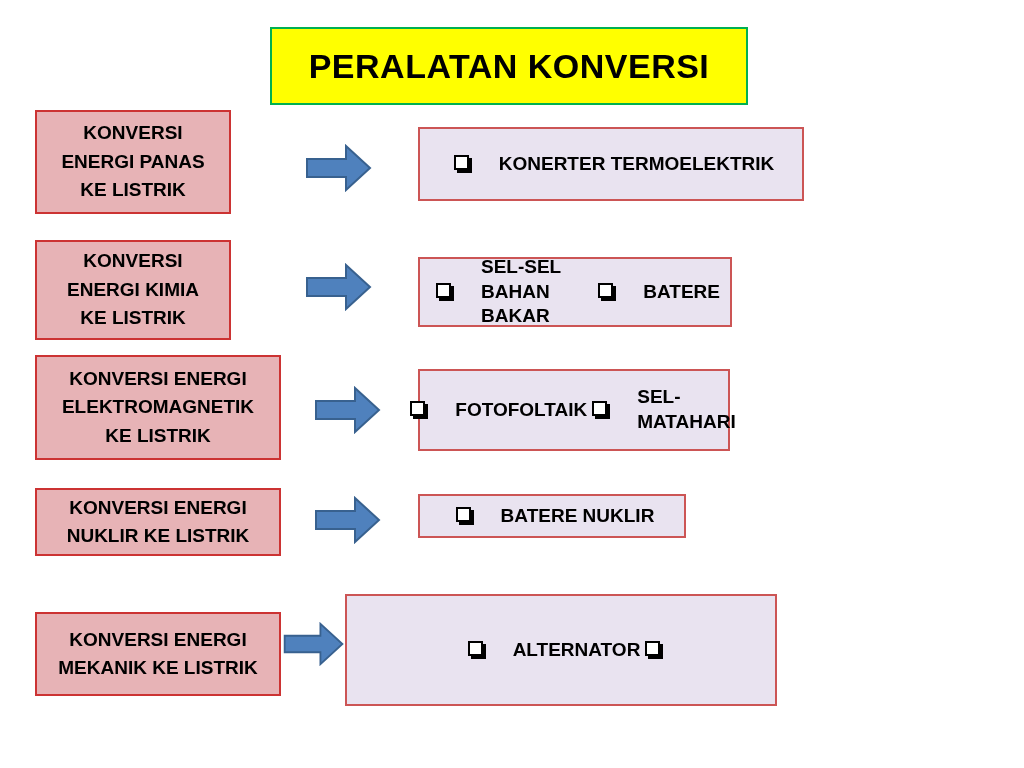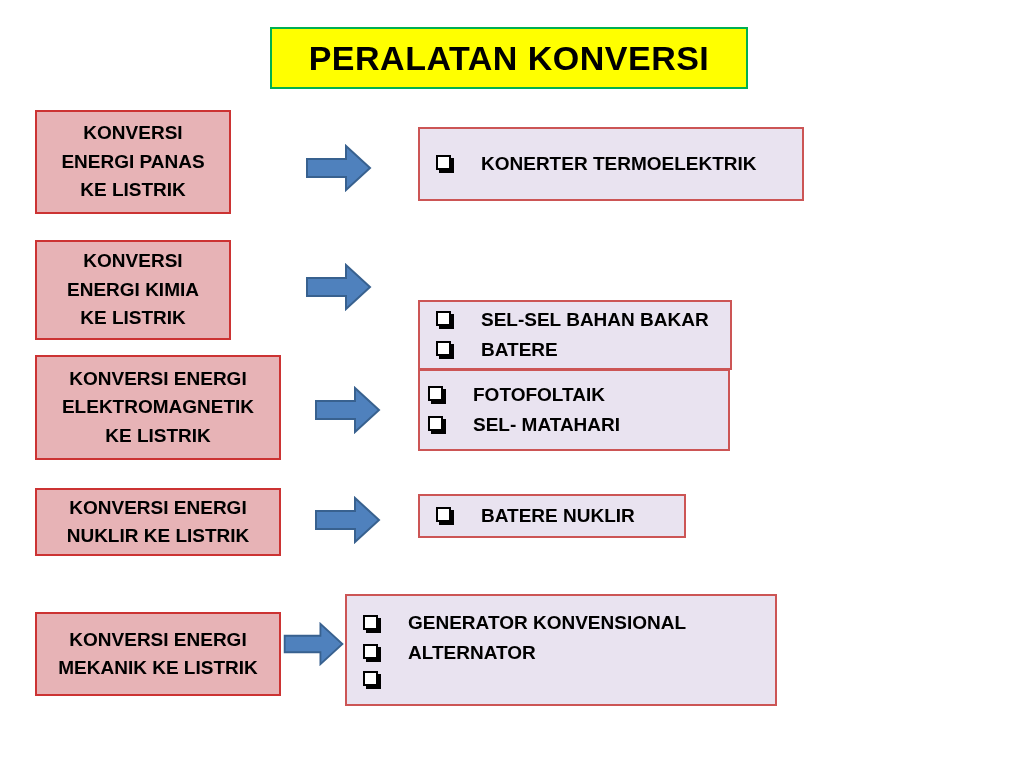--- a/index.html
+++ b/index.html
@@ -8,21 +8,21 @@
     width: 1024px;
     height: 768px;
     background: #ffffff;
     font-family: "Liberation Sans", sans-serif;
     font-weight: bold;
     color: #000000;
     overflow: hidden;
   }
   .title-box {
     position: absolute;
-    left: 270px; top: 27px; width: 478px; height: 62px;
+    left: 270px; top: 27px; width: 478px; height: 78px;
     background: var(--title-bg, #ffff00);
     border: 2px solid var(--title-border, #00b050);
     display: flex; align-items: center; justify-content: center;
     font-size: 34px;
     letter-spacing: 0.5px;
     box-sizing: border-box;
   }
   .left-box {
     position: absolute;
     background: var(--left-box-bg, #e7b3b6);
@@ -32,21 +32,21 @@
     font-size: 19px;
     line-height: 1.5;
     white-space: pre-line;
     box-sizing: border-box;
     padding: 14px 4px;
   }
   .right-box {
     position: absolute;
     background: var(--right-box-bg, #e9e3f0);
     border: 2px solid var(--right-box-border, #cc5555);
-    display: flex; flex-direction: column; justify-content: center;
+    display: flex; flex-direction: row; justify-content: center;
     gap: 5px;
     font-size: 19px;
     box-sizing: border-box;
     padding: 6px 10px 6px 16px;
   }
   .item {
     display: flex; align-items: center;
     gap: 30px;
     line-height: 1.3;
   }
@@ -86,21 +86,21 @@
       <span>KONERTER TERMOELEKTRIK</span>
     </div>
   </div>
 
   <div class="left-box" style="left:35px; top:240px; width:196px; height:100px;">KONVERSI
 ENERGI KIMIA
 KE LISTRIK</div>
   <svg class="arrow" style="left:306px; top:263px;" width="66" height="48" viewBox="0 0 66 48">
     <polygon points="1,15 40,15 40,2 64,24 40,46 40,33 1,33"></polygon>
   </svg>
-  <div class="right-box" style="left:418px; top:257px; width:314px; height:70px;margin-top:43px;">
+  <div class="right-box" style="left:418px; top:257px; width:314px; height:70px;">
     <div class="item">
       <span class="bullet"></span>
       <span>SEL-SEL BAHAN BAKAR</span>
     </div>
     <div class="item">
       <span class="bullet"></span>
       <span>BATERE</span>
     </div>
   </div>
 
@@ -134,24 +134,20 @@
   </div>
 
   <div class="left-box" style="left:35px; top:612px; width:246px; height:84px;">KONVERSI ENERGI
 MEKANIK KE LISTRIK</div>
   <svg class="arrow" style="left:281px; top:622px;" width="66" height="44" viewBox="0 0 66 48">
     <polygon points="1,15 40,15 40,2 64,24 40,46 40,33 1,33"></polygon>
   </svg>
   <div class="right-box" style="left:345px; top:594px; width:432px; height:112px;">
     <div class="item">
       <span class="bullet"></span>
-      <span>GENERATOR KONVENSIONAL</span>
-    </div>
-    <div class="item">
-      <span class="bullet"></span>
       <span>ALTERNATOR</span>
     </div>
     <div class="item">
       <span class="bullet"></span>
     </div>
   </div>
 
 </div>
 
 </body></html>

